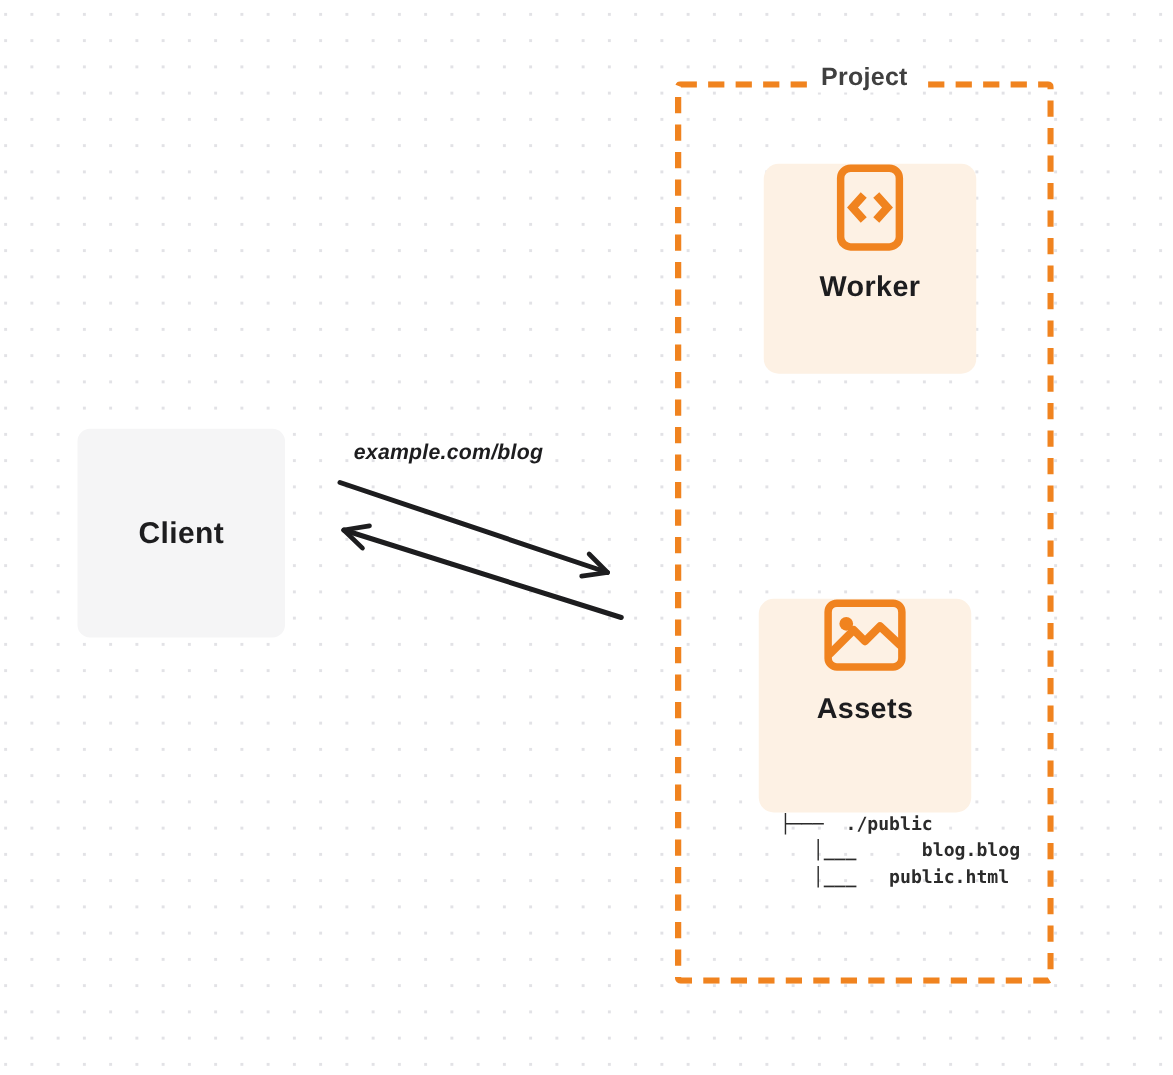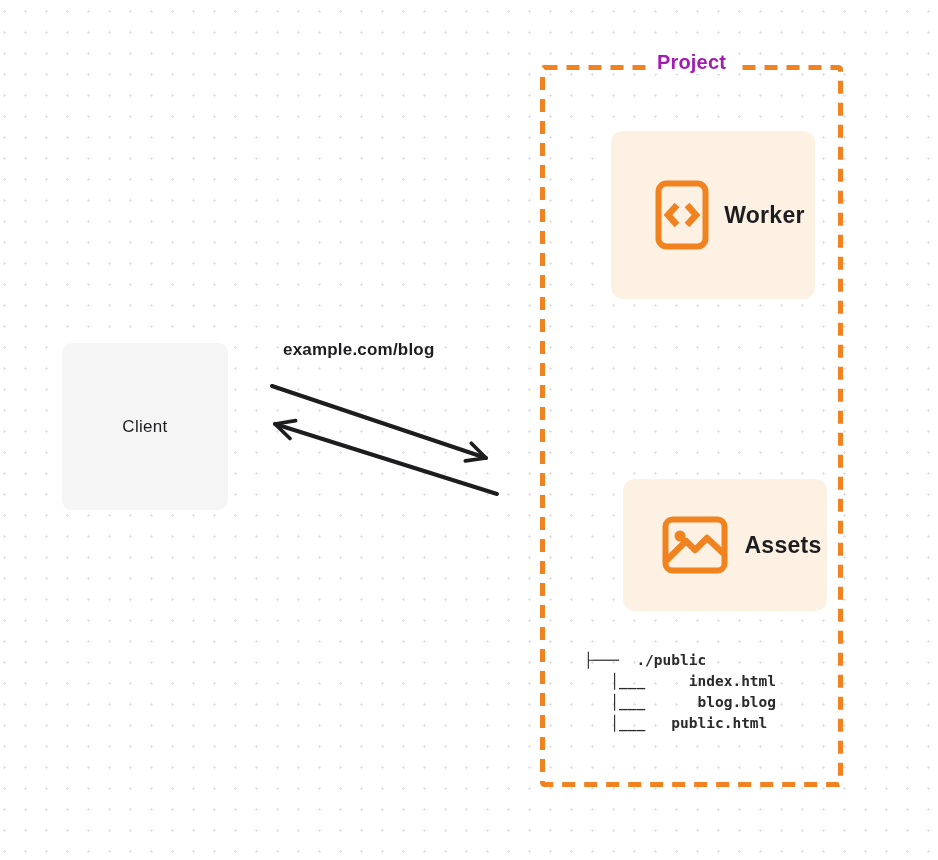--- a/index.html
+++ b/index.html
@@ -19,76 +19,77 @@
 
   
   .client-box {
     position: absolute; left: 62px; top: 343px;
     width: 166px; height: 167px;
     background: #f5f5f6;
     border-radius: 10px;
     display: flex; align-items: center; justify-content: center;
   }
   .client-label {
-    font-size: 17px; font-weight: 400; color: #1d1d1f;
+    font-size: 24px; font-weight: 700; color: #1d1d1f;
     letter-spacing: 0.3px;
   }
 
   
   .url-label {
-    position: absolute; left: 283px; top: 340px;
+    position: absolute; left: 283px; top: 352px;
     font-size: 17px; font-weight: 700; color: #1d1d1f;
     letter-spacing: 0.2px;
+    font-style: italic;
   }
 
   
   .arrows { position: absolute; left: 250px; top: 370px; }
 
   
   .project {
     position: absolute; left: 540px; top: 65px;
     width: 303px; height: 722px;
   }
   .project-border { position: absolute; left: 0; top: 0; }
   .project-label {
     position: absolute; left: 50%; top: -14px;
     transform: translateX(-50%);
     background: #ffffff;
     padding: 0 8px;
     font-size: 20px; font-weight: 700;
-    color: #a21caf;
+    color: #404040;
     letter-spacing: 0.2px;
     white-space: nowrap;
   }
 
   
   .card {
     position: absolute;
     width: 170px;
     background: #fdf1e4;
     border-radius: 12px;
-    display: flex; flex-direction: row;
-    align-items: center; justify-content: center; padding-left: 34px;
+    display: flex; flex-direction: column;
+    align-items: center; 
   }
   .card-worker { left: 71px; top: 66px; height: 168px; gap: 15px; }
-  .card-assets { left: 67px; top: 414px; height: 132px; gap: 16px; margin-left: 16px; }
+  .card-assets { left: 67px; top: 414px; height: 171px; gap: 16px; }
   .card-label {
     font-size: 23px; font-weight: 700; color: #1d1d1f;
     letter-spacing: 0.3px;
   }
 
   
   .file-tree {
     position: absolute; left: 44px; top: 585px;
     font-family: "DejaVu Sans Mono", monospace;
     font-size: 14.5px; font-weight: 700;
     line-height: 21px;
     color: #2b2b2b;
   }
-  .file-tree div { white-space: pre; }
+  .file-tree div { white-space: pre; margin-left: 40px; }
 </style>
 </head>
 <body>
 
 <div class="canvas">
 
   <div class="client-box">
     <span class="client-label">Client</span>
   </div>
 
@@ -123,19 +124,18 @@
       <svg width="66" height="58" viewBox="0 0 66 58">
         <rect x="3.5" y="3.5" width="59" height="51" rx="7" fill="none" stroke="#f0831f" stroke-width="6"></rect>
         <circle cx="18" cy="20" r="5.5" fill="#f0831f"></circle>
         <polyline points="5,44 24,25 33,34 45,22 61,37" fill="none" stroke="#f0831f" stroke-width="6.5" stroke-linecap="round" stroke-linejoin="round"></polyline>
       </svg>
       <div class="card-label">Assets</div>
     </div>
 
     <div class="file-tree">
       <div>├───  ./public</div>
-      <div>   │___     index.html</div>
       <div>   │___      blog.blog</div>
       <div>   │___   public.html</div>
     </div>
   </div>
 
 </div>
 
 </body></html>

